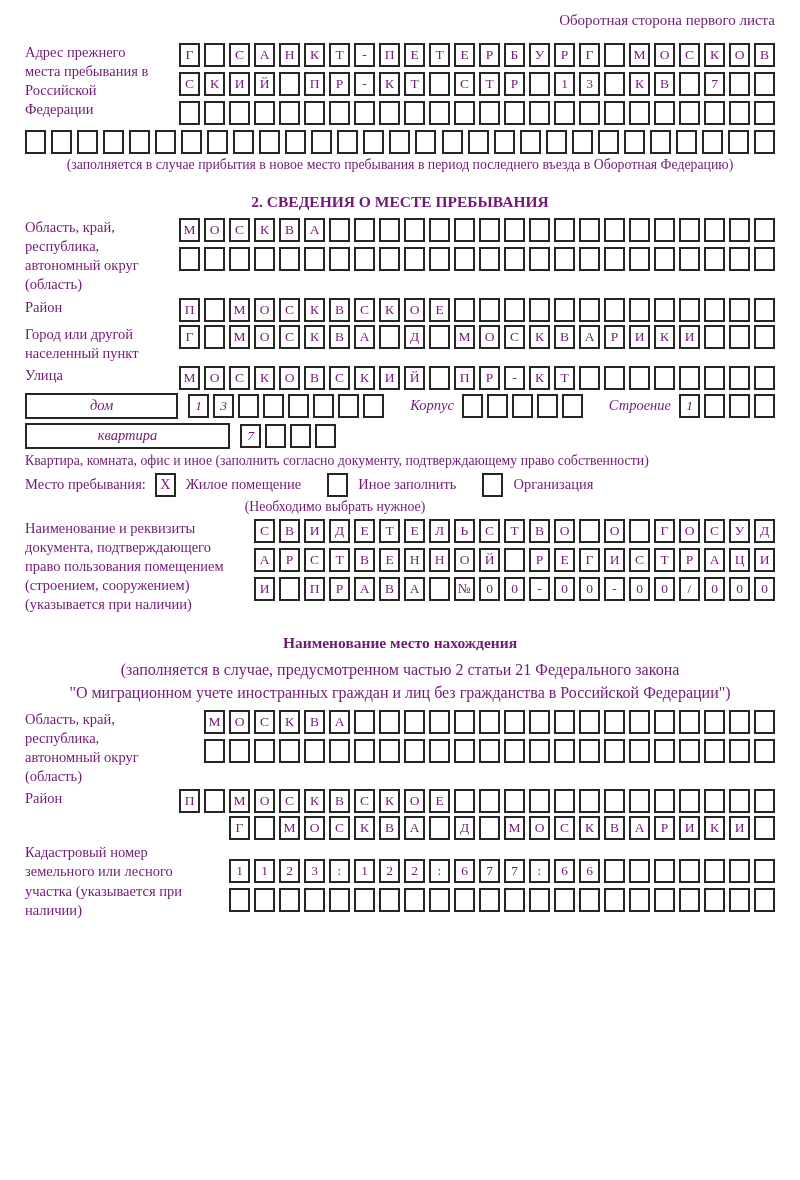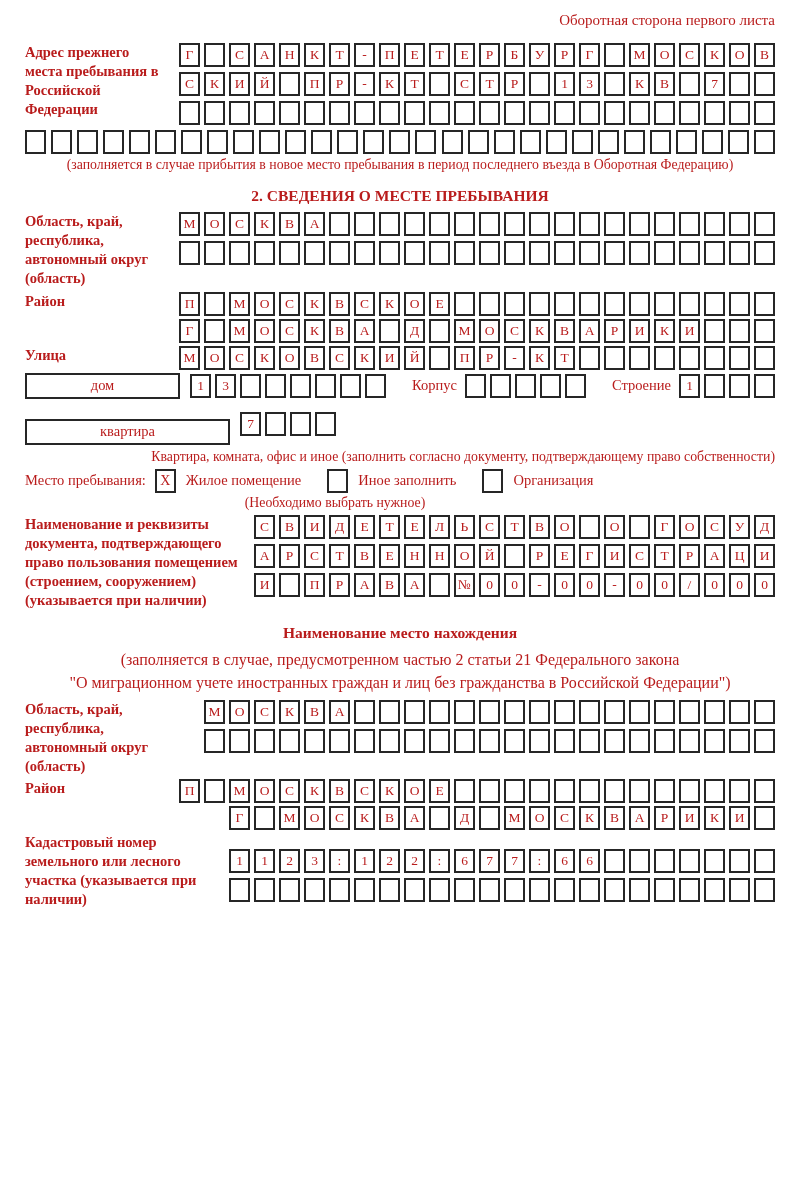--- a/index.html
+++ b/index.html
@@ -1,46 +1,46 @@
 <!DOCTYPE html>
 <html><head>
 <meta charset="utf-8">
 <style>
   html,body{margin:0;padding:0;background:#ffffff;}
   .page{
     width:800px;height:1180px;box-sizing:border-box;
     padding:12px 25px 0 25px;
     font-family:"Liberation Serif","DejaVu Serif",serif;
-    color:#b91c1c;overflow:hidden;position:relative;
+    color:#701a75;overflow:hidden;position:relative;
   }
   .corner-note{text-align:right;font-size:15px;margin-bottom:14px;}
   .field{display:flex;margin-bottom:3px;}
-  .label{font-size:14.5px;line-height:1.32;padding-right:6px;font-weight:bold;}
+  .label{font-size:14.5px;line-height:1.32;padding-right:6px;}
   .w135{width:135px;flex:0 0 135px;}
   .w128{width:128px;flex:0 0 128px;}
   .w140{width:140px;flex:0 0 140px;}
   .w195{width:195px;flex:0 0 195px;}
   .w215{width:215px;flex:0 0 215px;}
   .rows{margin-left:auto;display:flex;flex-direction:column;gap:5px;align-items:flex-end;}
   .cellrow{display:flex;gap:4px;}
   .cell{
     width:21px;height:24px;flex:0 0 21px;box-sizing:border-box;
     border:2px solid #262626;display:flex;align-items:center;justify-content:center;
     font-size:13.5px;background:#fff;
   }
   .fullrow{justify-content:space-between;margin:5px 0 3px 0;}
   .note{font-size:13.8px;text-align:center;margin:1px 0 4px 0;}
-  .sec-title{font-size:15.5px;font-weight:bold;text-align:center;margin:14px 0 7px 0;}
-  .house-row{display:flex;align-items:center;margin:2px 0 4px 0;}
+  .sec-title{font-size:15.5px;font-weight:bold;text-align:center;margin:20px 0 7px 0;}
+  .house-row{display:flex;align-items:center;margin:2px 0 4px 0;font-style:italic;}
   .widebox{
     box-sizing:border-box;border:2px solid #262626;height:26px;
     display:flex;align-items:center;justify-content:center;font-size:14.5px;background:#fff;
   }
   .dom{width:172px;margin-right:10px;}
-  .kv{width:205px;margin-right:10px;margin-top:16px;}
+  .kv{width:205px;margin-right:10px;}
   .inline-label{font-size:14.5px;margin:0 8px 0 26px;white-space:nowrap;}
   .stay-row{display:flex;align-items:center;font-size:14.5px;margin:3px 0 2px 0;}
   .checkbox{
     width:21px;height:24px;box-sizing:border-box;border:2px solid #262626;
     display:flex;align-items:center;justify-content:center;font-size:14px;
     margin:0 10px 0 26px;background:#fff;
   }
   .checkbox.first{margin-left:9px;}
   .choose-note{font-size:13.8px;text-align:center;width:500px;margin:0 0 4px 60px;}
   .center-note div{line-height:1.42;}
@@ -259,20 +259,21 @@
           <span class="cell"></span>
           <span class="cell"></span>
           <span class="cell"></span>
           <span class="cell"></span>
           <span class="cell"></span>
         </div>
       </div>
   </div>
 
   <div class="field">
+    <div class="label w128">Город или другой населенный пункт</div>
     <div class="rows">
         <div class="cellrow">
           <span class="cell">Г</span>
           <span class="cell"></span>
           <span class="cell">М</span>
           <span class="cell">О</span>
           <span class="cell">С</span>
           <span class="cell">К</span>
           <span class="cell">В</span>
           <span class="cell">А</span>
@@ -359,21 +360,21 @@
 
   <div class="house-row">
     <div class="widebox kv">квартира</div>
     <div class="cellrow">
         <span class="cell">7</span>
         <span class="cell"></span>
         <span class="cell"></span>
         <span class="cell"></span>
       </div>
   </div>
-  <div class="note" style="text-align:right;">Квартира, комната, офис и иное (заполнить согласно документу, подтверждающему право собственности)</div>
+  <div class="note" style="text-align:left;">Квартира, комната, офис и иное (заполнить согласно документу, подтверждающему право собственности)</div>
 
   <div class="stay-row">
     <span>Место пребывания:</span>
     <span class="checkbox first">X</span>
     <span>Жилое помещение</span>
     <span class="checkbox"></span>
     <span>Иное заполнить</span>
     <span class="checkbox"></span>
     <span>Организация</span>
   </div>

